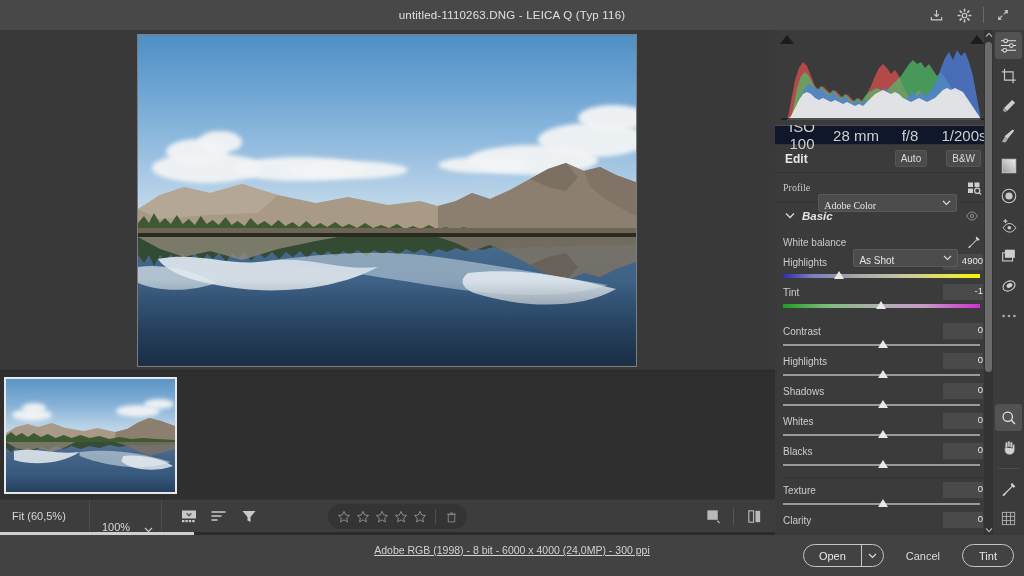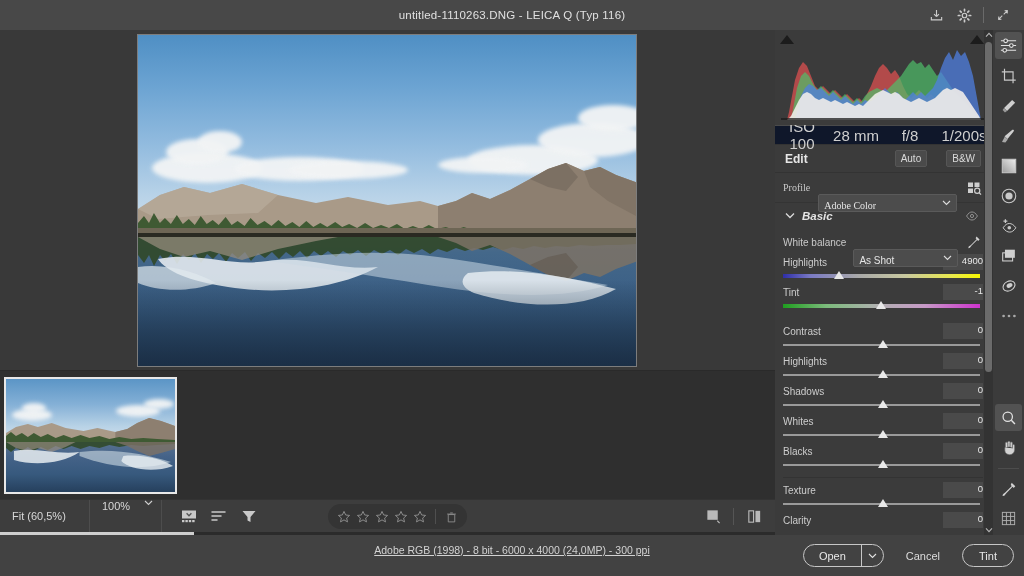--- a/index.html
+++ b/index.html
@@ -87,21 +87,21 @@
     border-top: 1px solid #333;
     display: flex; align-items: center;
   }
   .zoomlevel {
     font-size: 11px; color: #d8d8d8; padding: 0 12px; min-width: 90px;
     border-right: 1px solid #4d4d4d; height: 33px; display: flex; align-items: center;
     cursor: pointer;
   }
   .zoomsel {
     font-size: 11px; color: #d8d8d8; padding: 0 8px 0 12px; height: 33px;
-    display: flex; align-items: flex-start; gap: 14px; cursor: pointer;
+    display: flex; align-items: flex-end; gap: 14px; cursor: pointer;
     border-right: 1px solid #4d4d4d;
   }
   .bb-icons { display: flex; align-items: center; gap: 4px; padding-left: 14px; }
   .bb-btn {
     width: 26px; height: 26px; display: flex; align-items: center; justify-content: center;
     cursor: pointer; border-radius: 2px;
   }
   .rating {
     position: absolute; left: 328px; top: 4px; height: 25px;
     background: #343434; border-radius: 13px;

